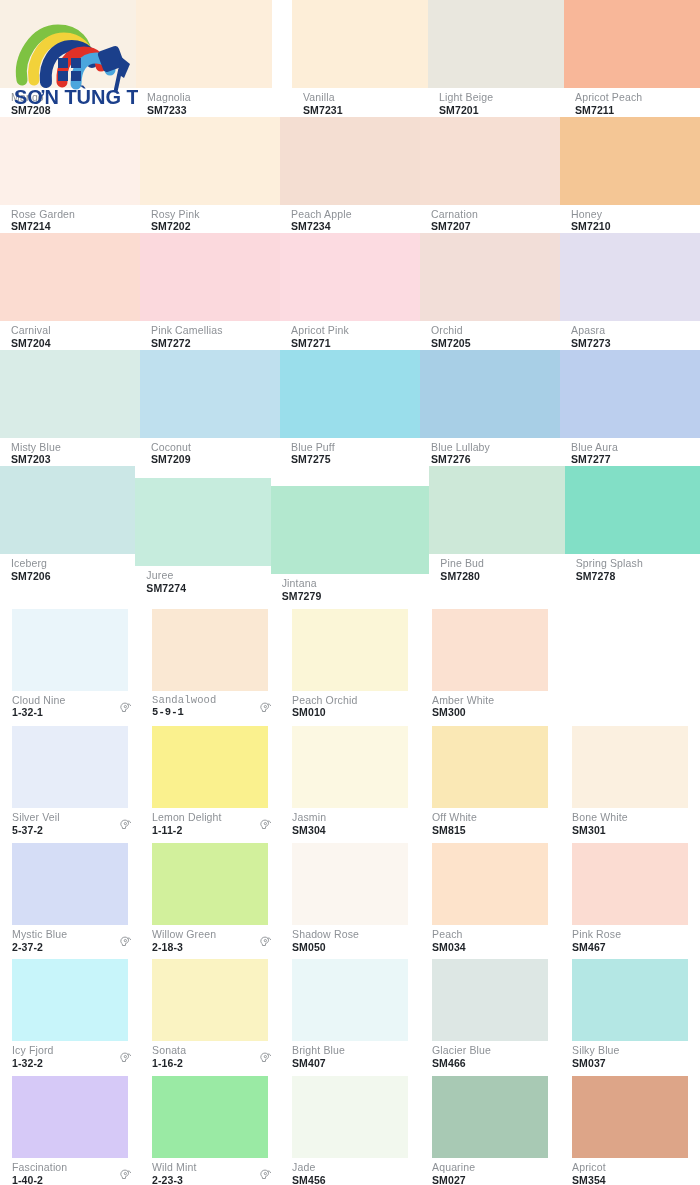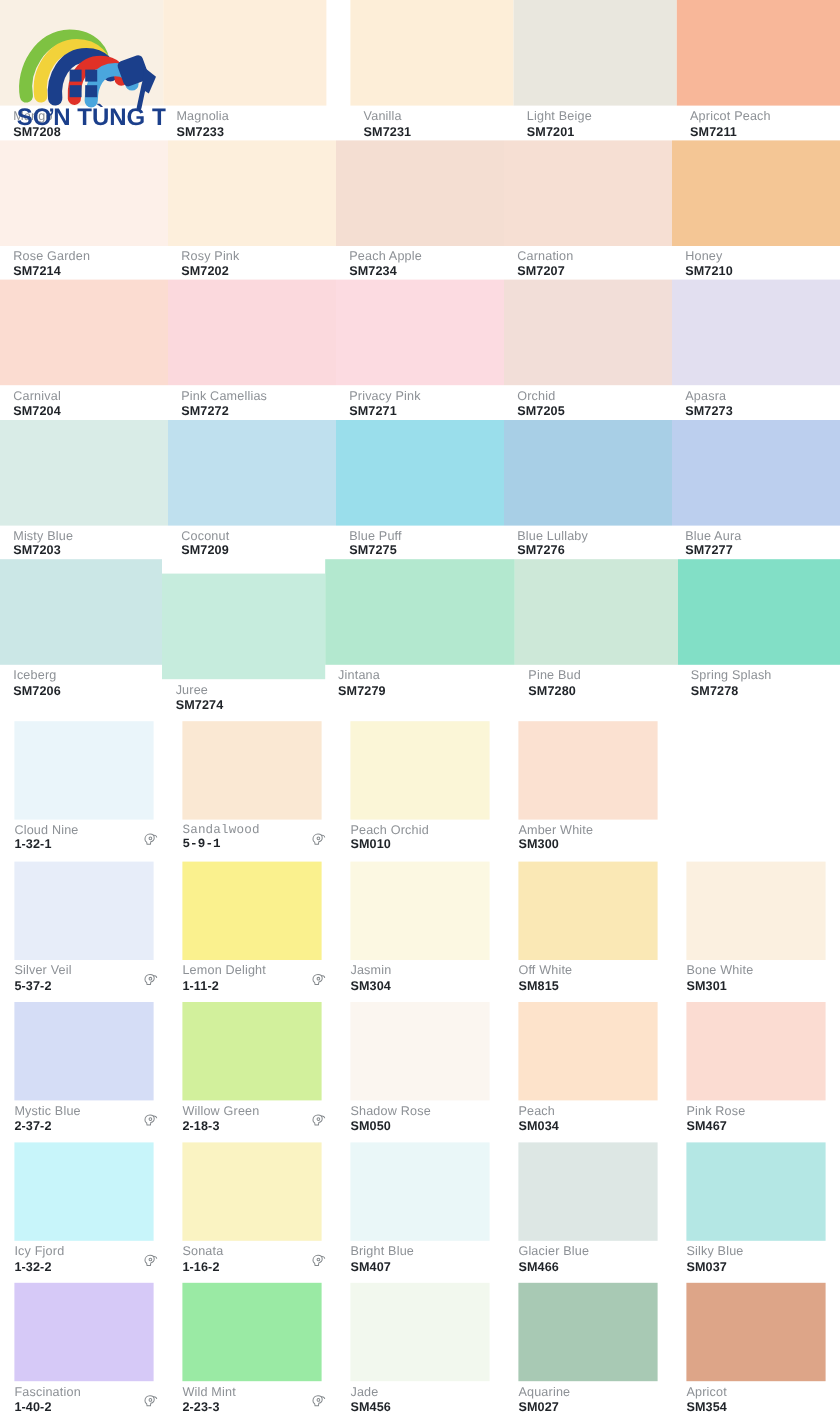--- a/index.html
+++ b/index.html
@@ -224,21 +224,21 @@
                   <div class="ccode">SM7272</div>
                 </div>
               </div>
             </div>
           </div>
           <div class="cell" style="width: 140px;">
             <div class="swatch" style="background: rgb(252, 219, 225);"></div>
             <div class="meta">
               <div class="metarow">
                 <div>
-                  <div class="cname">Privacy Pink</div>
+                  <div class="cname">Apricot Pink</div>
                   <div class="ccode">SM7271</div>
                 </div>
               </div>
             </div>
           </div>
           <div class="cell" style="width: 140px;">
             <div class="swatch" style="background: rgb(242, 222, 216);"></div>
             <div class="meta">
               <div class="metarow">
                 <div>
@@ -333,21 +333,21 @@
             <div class="swatch" style="background: rgb(198, 236, 221);"></div>
             <div class="meta">
               <div class="metarow">
                 <div>
                   <div class="cname">Juree</div>
                   <div class="ccode">SM7274</div>
                 </div>
               </div>
             </div>
           </div>
-          <div class="cell" style="width: 164px;">
+          <div class="cell" style="width: 164px; margin-top: 20px;">
             <div class="swatch" style="background: rgb(179, 232, 207);"></div>
             <div class="meta">
               <div class="metarow">
                 <div>
                   <div class="cname">Jintana</div>
                   <div class="ccode">SM7279</div>
                 </div>
               </div>
             </div>
           </div>

